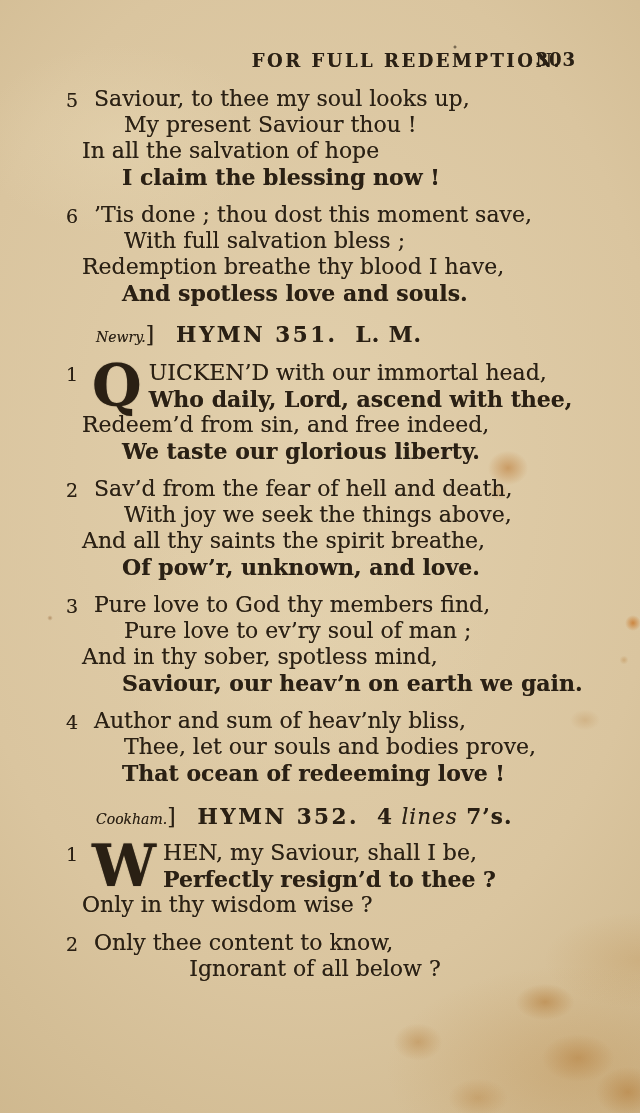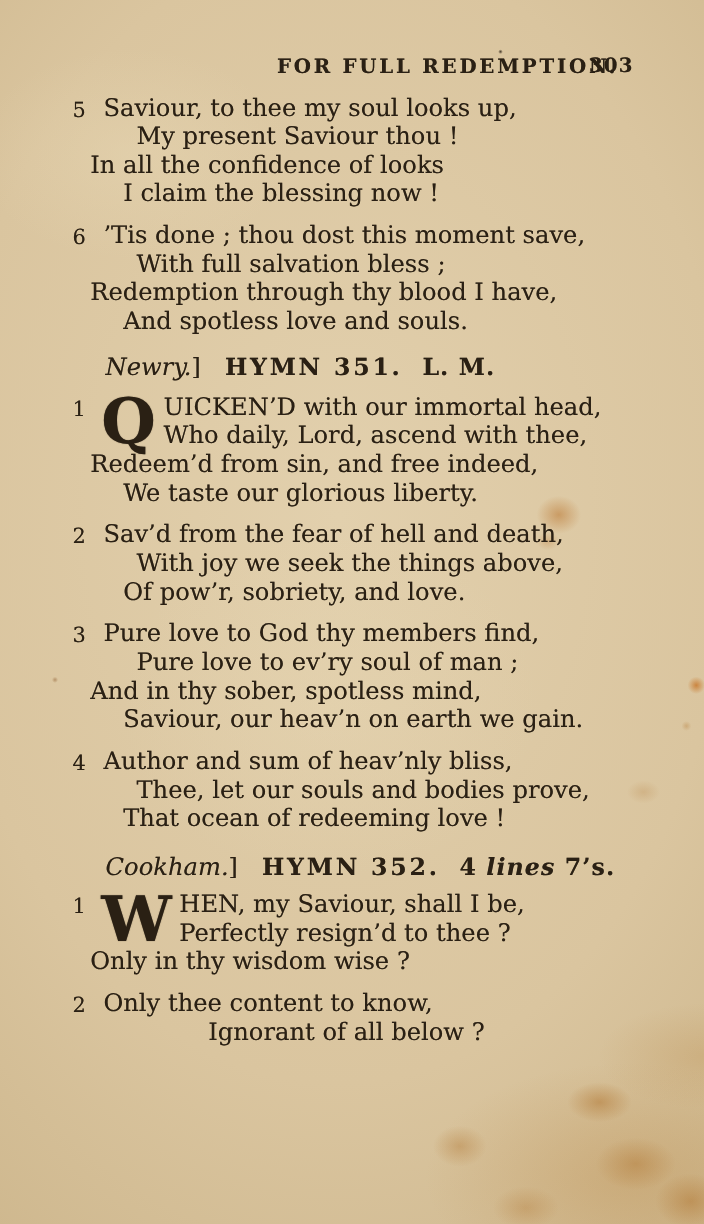--- a/index.html
+++ b/index.html
@@ -51,85 +51,86 @@
     margin-bottom:12px;
   }
   .pagenum{
     position:absolute;right:-14px;top:-1px;
     font-size:18px;font-weight:bold;letter-spacing:1px;
   }
   .verse{position:relative;padding-left:36px;margin-bottom:12px;}
   .vnum{position:absolute;left:8px;top:1px;font-size:19px;}
   .vline{white-space:nowrap;}
   .in1{margin-left:30px;}
-  .in2{margin-left:18px;}
+  .in2{margin-left:28px;font-weight:bold;}
   .out{margin-left:-12px;}
   .out2{margin-left:-26px;text-align:center;}
   .capline{margin-left:0;}
   .dropcap{
     float:left;font-weight:bold;
     font-size:57px;line-height:46px;height:48px;
     margin:3px 7px 0 -2px;
     text-shadow:0 0 1px rgba(42,32,20,.6);
   }
   .clearcap{clear:left;}
   .hymn-head{margin:16px 0 10px 38px;font-size:21.5px;white-space:nowrap;}
-  .hymn-head .tune{font-style:italic;font-size:22px;}
+  .hymn-head .tune{font-style:italic;font-size:14px;}
   .hymn-head .bracket{margin-right:22px;}
   .hymn-head .htitle{letter-spacing:2.5px;font-weight:bold;margin-right:18px;}
   .hymn-head .meter{letter-spacing:1px;font-weight:bold;}
-  .hymn-head .meter .it{font-style:italic;font-weight:bold;}
+  .hymn-head .meter .it{font-style:italic;font-weight:normal;}
   .head352{margin-top:18px;margin-bottom:8px;}
 </style>
 </head>
 <body style="--ink: #2a2014;">
 
 <div class="paper"></div>
 
 <div class="page">
 
   <div class="running-head">
     <span>FOR FULL REDEMPTION.</span>
     <span class="pagenum">303</span>
   </div>
 
   <div class="verse">
     <span class="vnum">5</span>
     <div class="vline">Saviour, to thee my soul looks up,</div>
     <div class="vline in1">My present Saviour thou !</div>
-    <div class="vline out">In all the confidence of looks</div>
+    <div class="vline out">In all the salvation of hope</div>
     <div class="vline in2">I claim the blessing now !</div>
   </div>
 
   <div class="verse">
     <span class="vnum">6</span>
     <div class="vline">’Tis done ; thou dost this moment save,</div>
     <div class="vline in1">With full salvation bless ;</div>
-    <div class="vline out">Redemption through thy blood I have,</div>
+    <div class="vline out">Redemption breathe thy blood I have,</div>
     <div class="vline in2">And spotless love and souls.</div>
   </div>
 
   <div class="hymn-head">
     <span class="tune">Newry.</span><span class="bracket">]</span><span class="htitle">HYMN 351.</span><span class="meter">L. M.</span>
   </div>
 
   <div class="verse">
     <span class="vnum">1</span>
     <span class="dropcap">Q</span>
     <div class="vline capline">UICKEN’D with our immortal head,</div>
     <div class="vline in2">Who daily, Lord, ascend with thee,</div>
     <div class="vline out clearcap">Redeem’d from sin, and free indeed,</div>
     <div class="vline in2">We taste our glorious liberty.</div>
   </div>
 
   <div class="verse">
     <span class="vnum">2</span>
     <div class="vline">Sav’d from the fear of hell and death,</div>
     <div class="vline in1">With joy we seek the things above,</div>
-    <div class="vline in2">Of pow’r, sobriety, and love.</div>
+    <div class="vline out">And all thy saints the spirit breathe,</div>
+    <div class="vline in2">Of pow’r, unknown, and love.</div>
   </div>
 
   <div class="verse">
     <span class="vnum">3</span>
     <div class="vline">Pure love to God thy members find,</div>
     <div class="vline in1">Pure love to ev’ry soul of man ;</div>
     <div class="vline out">And in thy sober, spotless mind,</div>
     <div class="vline in2">Saviour, our heav’n on earth we gain.</div>
   </div>
 

